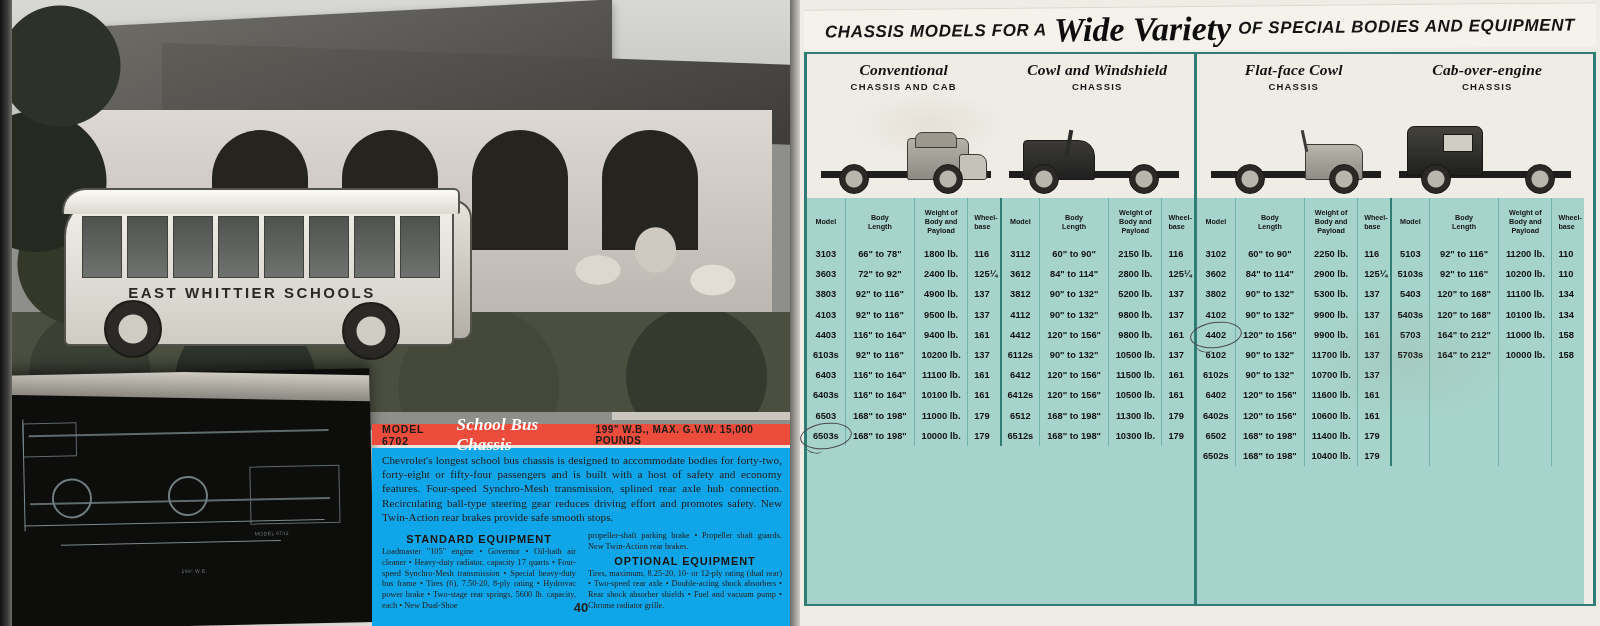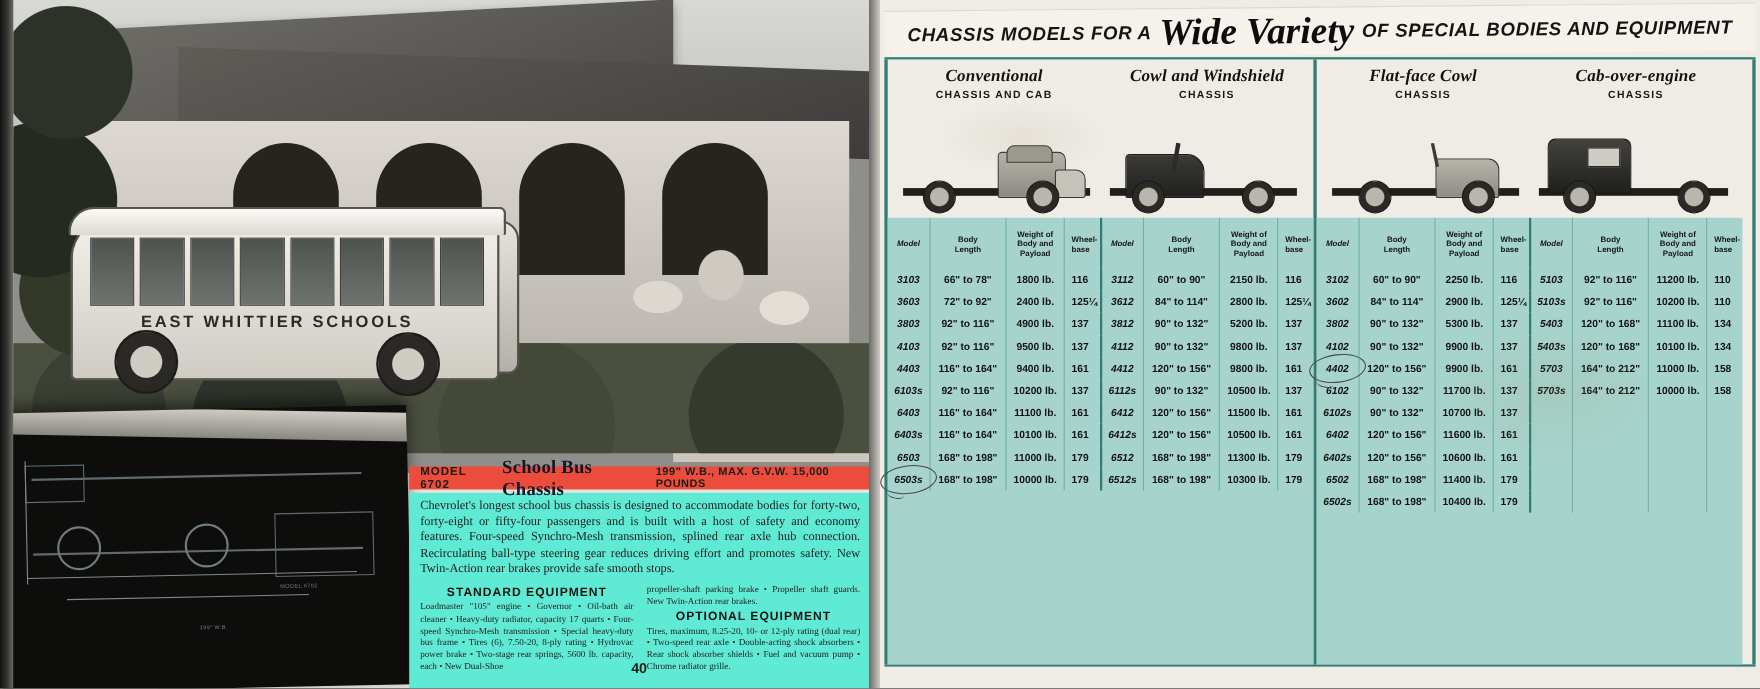--- a/index.html
+++ b/index.html
@@ -158,31 +158,31 @@
     display:flex; align-items:center; gap:6px;
     padding-left:10px;
     z-index: 22;
   }
   .banner .bm {
     font-family:"Liberation Sans", sans-serif;
     font-size:10.5px; font-weight:700; letter-spacing:.9px; color:#1b1b1a;
   }
   .banner .bs {
     font-family:"Liberation Serif", serif;
-    font-weight:700; font-size:17px; color:#0f172a;
+    font-style:italic; font-weight:700; font-size:17px; color:#ffffff;
     letter-spacing:.2px;
   }
   .banner .bw {
     font-family:"Liberation Sans", sans-serif;
     font-size:10px; font-weight:700; letter-spacing:.5px; color:#1b1b1a;
   }
   
   .textblock {
     position:absolute; left:372px; top:448px; width:418px; height:178px;
-    background:#5eead4; padding:5px 8px 0 10px;
+    background:#0ea5e9; padding:5px 8px 0 10px;
     z-index: 21;
   }
   .para {
     font-size:11.2px; line-height:1.27; color:#1d1c1a;
     text-align:justify; margin:0 0 7px 0;
   }
   .eq-wrap { display:flex; gap:12px; }
   .eq-col { width:195px; }
   .eq-head {
     font-family:"Liberation Sans", sans-serif;
@@ -279,21 +279,21 @@
   }
   table.spec th {
     font-size:7.2px; font-weight:700; color:#141414;
     padding:10px 2px 9px 2px; line-height:1.25;
     vertical-align:middle; text-align:center;
   }
   table.spec td {
     font-size:9.3px; font-weight:700; color:#121212;
     padding:5.1px 2px; text-align:center; white-space:nowrap;
   }
-  table.spec .cmodel { width:46px;font-style:italic; }
+  table.spec .cmodel { width:46px; }
   table.spec .clen   { width:80px; }
   table.spec .cwt    { width:62px; }
   table.spec .cwb    { width:30px; text-align:left; padding-left:6px; }
   table.spec td.cwb  { text-align:left; padding-left:6px; }
   .sep { border-right:1.5px solid #6fb3a9; }
   .sepdark { border-right:2.5px solid #2f7d74; }
 
   .specnote {
     position:absolute; right:8px; top:430px; width:178px;
     font-family:"Liberation Sans", sans-serif;

